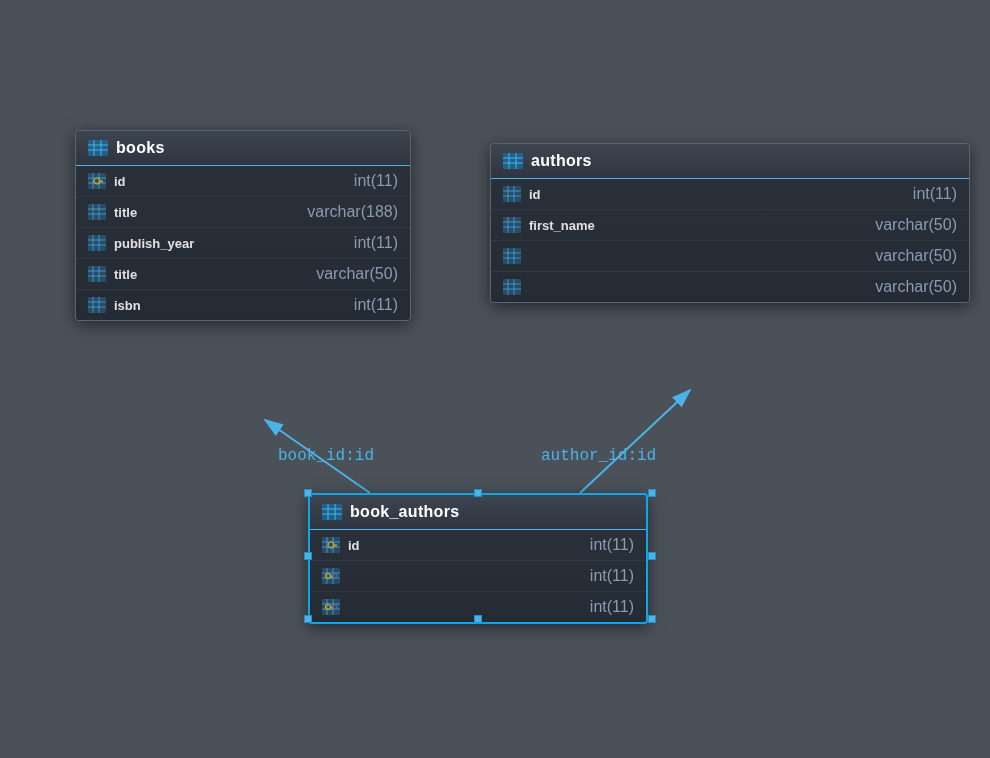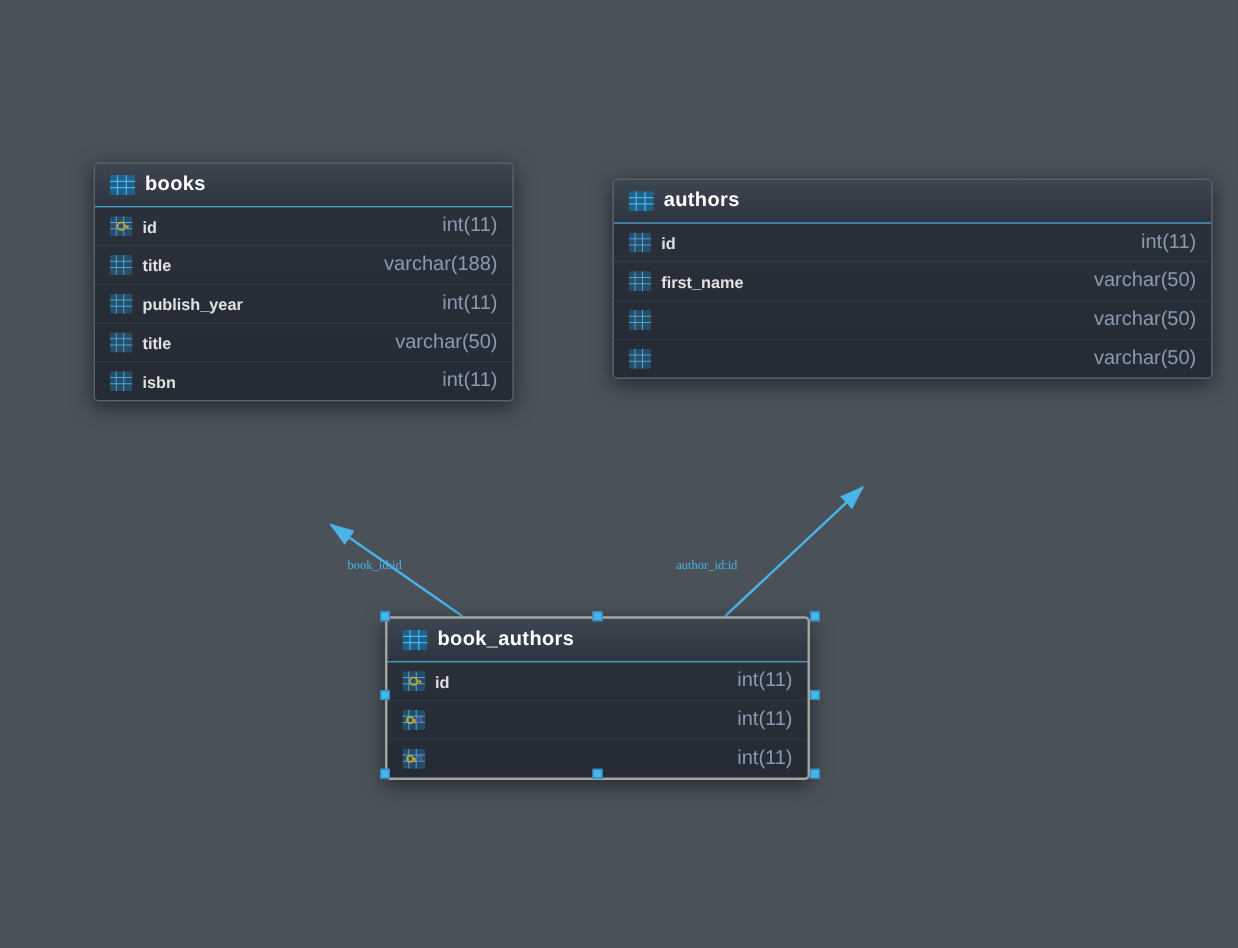--- a/index.html
+++ b/index.html
@@ -24,21 +24,21 @@
     .db-table {
       position: absolute;
       border-radius: 4px;
       overflow: hidden;
       min-width: 180px;
       box-shadow: 0 4px 16px rgba(0,0,0,0.5);
       border: 1px solid #5a6370;
     }
 
     .db-table.selected {
-      border: 2px solid #a3a3a3;
+      border: 2px solid #0ea5e9;
     }
 
     .table-header {
       background: linear-gradient(180deg, #3d4550 0%, #2e3540 100%);
       padding: 8px 12px;
       display: flex;
       align-items: center;
       gap: 8px;
       border-bottom: 1px solid #4ab3e8;
     }
@@ -109,22 +109,22 @@
       width: 8px;
       height: 8px;
       background: #4ab3e8;
       border: 1px solid #2a8fc0;
     }
 
     
     .relation-label {
       position: absolute;
       color: #4ab3e8;
-      font-size: 10px;
-      font-family: Liberation Serif, serif;
+      font-size: 16px;
+      font-family: Liberation Mono, monospace;
     }
   </style>
 </head>
 <body>
 
 <div class="diagram-canvas">
 
   <svg class="relations-svg">
 
     <line x1="370" y1="493" x2="265" y2="420" stroke="#4ab3e8" stroke-width="2" marker-end="url(#arrowhead)"></line>

